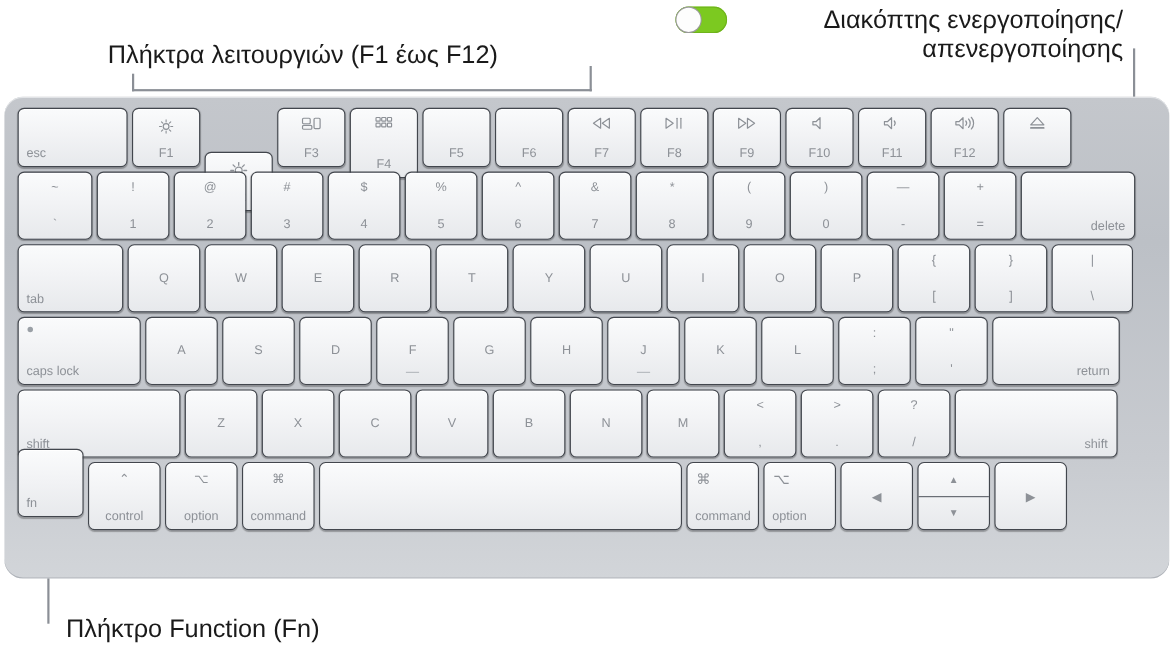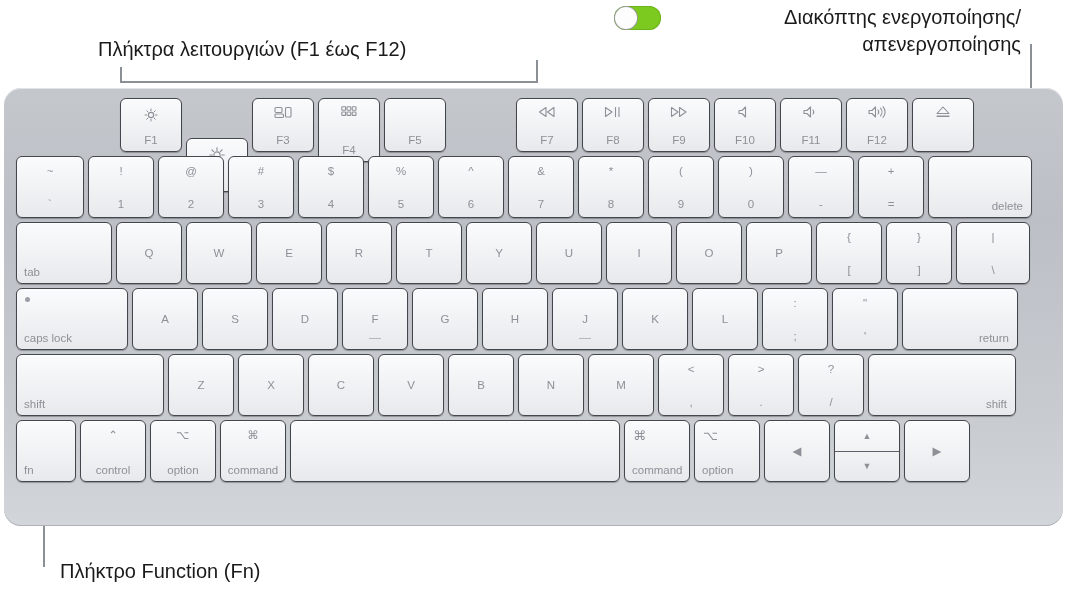--- a/index.html
+++ b/index.html
@@ -8,21 +8,21 @@
     background:#ffffff;
     font-family:"Liberation Sans","DejaVu Sans",sans-serif;
     overflow:hidden;
     position:relative;
   }
 
   
   .annot{
     position:absolute;
     color:#1a1a1a;
-    font-size:20px;
+    font-size:23px;
     line-height:27px;
     white-space:pre-line;
   }
   #annot-fkeys{ left:98px; top:36px; }
   #annot-power{ left:666px; top:4px; text-align:right; width:355px; }
   #annot-fn{ left:60px; top:558px; }
 
   .leader{ position:absolute; background:#8b8f96; }
 
   
@@ -113,20 +113,23 @@
   <div class="knob"></div>
 </div>
 
 <div class="leader" style="left:120px;top:81px;width:418px;height:2px;"></div>
 <div class="leader" style="left:120px;top:67px;width:2px;height:16px;"></div>
 <div class="leader" style="left:536px;top:60px;width:2px;height:23px;"></div>
 <div class="leader" style="left:1030px;top:44px;width:2px;height:44px;"></div>
 <div class="leader" style="left:43px;top:516px;width:2px;height:51px;"></div>
 
 <div id="keyboard">
+    <div class="key" style="left: 12px; top: 10px; width: 100px; height: 54px;">
+      <span class="lbl bl">esc</span>
+    </div>
     <div class="key" style="left: 116px; top: 10px; width: 62px; height: 54px;">
       <span class="lbl tc">
         <svg class="icon-svg" width="18" height="18" viewBox="0 0 18 18" fill="none" stroke="#8d9197" stroke-width="1.1" stroke-linecap="round" stroke-linejoin="round">
           <circle cx="9" cy="9" r="2.6"></circle>
           <line x1="13.20" y1="9.00" x2="15.00" y2="9.00" stroke-width="1"></line>
           <line x1="11.97" y1="11.97" x2="13.24" y2="13.24" stroke-width="1"></line>
           <line x1="9.00" y1="13.20" x2="9.00" y2="15.00" stroke-width="1"></line>
           <line x1="6.03" y1="11.97" x2="4.76" y2="13.24" stroke-width="1"></line>
           <line x1="4.80" y1="9.00" x2="3.00" y2="9.00" stroke-width="1"></line>
           <line x1="6.03" y1="6.03" x2="4.76" y2="4.76" stroke-width="1"></line>
@@ -171,20 +174,23 @@
           <rect x="0.8" y="6" width="3.8" height="3.4" rx="0.7"></rect>
           <rect x="6" y="6" width="3.8" height="3.4" rx="0.7"></rect>
           <rect x="11.200000000000001" y="6" width="3.8" height="3.4" rx="0.7"></rect>
         </svg>
       </span>
       <span class="lbl bc">F4</span>
     </div>
     <div class="key" style="left: 380px; top: 10px; width: 62px; height: 54px;">
       <span class="lbl bc">F5</span>
     </div>
+    <div class="key" style="left: 446px; top: 10px; width: 62px; height: 54px;">
+      <span class="lbl bc">F6</span>
+    </div>
     <div class="key" style="left: 512px; top: 10px; width: 62px; height: 54px;">
       <span class="lbl tc">
         <svg class="icon-svg" width="18" height="12" viewBox="0 0 18 12" fill="none" stroke="#8d9197" stroke-width="1.1" stroke-linecap="round" stroke-linejoin="round">
           <path d="M8 1.5 L1.5 6 L8 10.5 Z"></path>
           <path d="M16 1.5 L9.5 6 L16 10.5 Z"></path>
         </svg>
       </span>
       <span class="lbl bc">F7</span>
     </div>
     <div class="key" style="left: 578px; top: 10px; width: 62px; height: 54px;">
@@ -418,21 +424,21 @@
       <span class="lbl up">&gt;</span>
       <span class="lbl lo">.</span>
     </div>
     <div class="key" style="left: 794px; top: 266px; width: 66px; height: 62px;">
       <span class="lbl up">?</span>
       <span class="lbl lo">/</span>
     </div>
     <div class="key" style="left: 864px; top: 266px; width: 148px; height: 62px;">
       <span class="lbl br">shift</span>
     </div>
-    <div class="key" style="left: 12px; top: 332px; width: 60px; height: 62px;">
+    <div class="key" style="left: 12px; top: 320px; width: 60px; height: 62px;">
       <span class="lbl bl">fn</span>
     </div>
     <div class="key" style="left: 76px; top: 332px; width: 66px; height: 62px;">
       <span class="lbl tc fn-glyph">⌃</span>
       <span class="lbl bc">control</span>
     </div>
     <div class="key" style="left: 146px; top: 332px; width: 66px; height: 62px;">
       <span class="lbl tc fn-glyph">⌥</span>
       <span class="lbl bc">option</span>
     </div>

